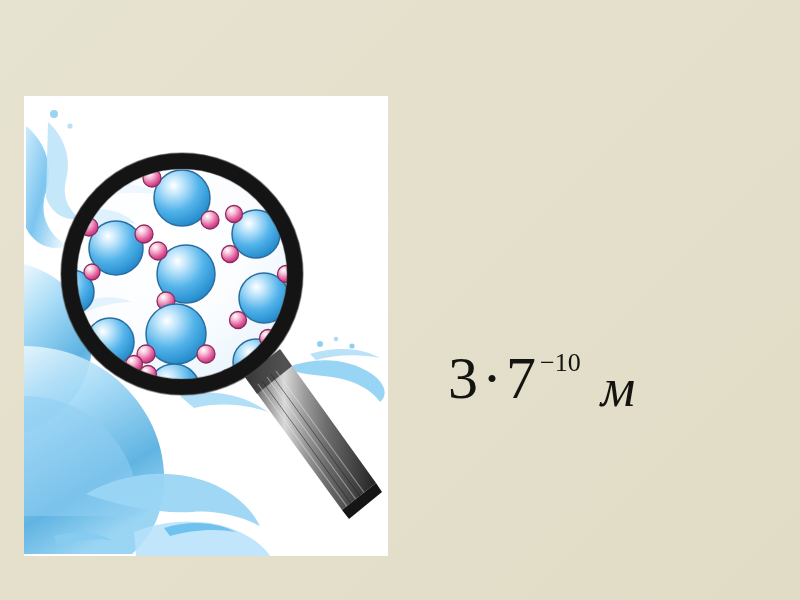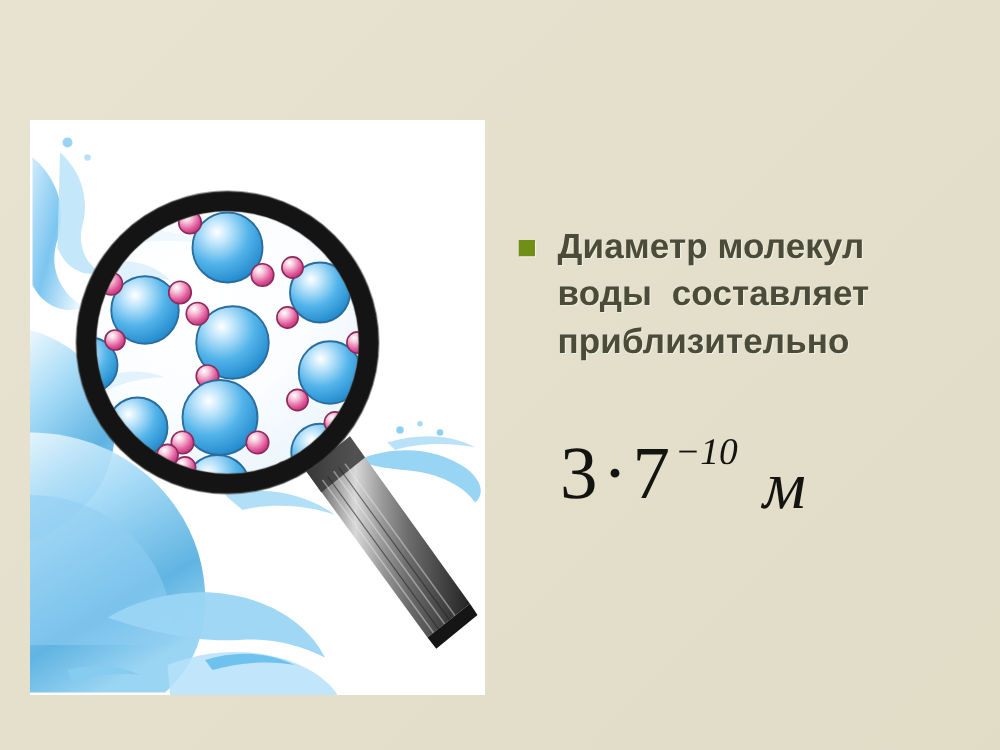--- a/index.html
+++ b/index.html
@@ -89,26 +89,25 @@
     line-height: 1;
     white-space: nowrap;
     position: absolute;
     left: 8px;
     top: 10px;
   }
 
   .f-num { font-style: normal; }
   .f-dot { font-style: normal; padding: 0 4px; }
   .f-exp {
-    font-size: 30px;
+    font-size: 26px;
     vertical-align: super;
     position: relative;
     top: -6px;
     left: 4px;
-    font-style: italic;
   }
   .f-unit {
     font-style: italic;
     font-size: 54px;
     padding-left: 24px;
     position: relative;
     top: 8px;
   }
 </style>
 </head>
@@ -280,28 +279,20 @@
           </g>
         </g>
 
         <circle cx="158" cy="178" r="113" fill="none" stroke="#141414" stroke-width="16"></circle>
         <circle cx="158" cy="178" r="121" fill="none" stroke="#4b4b4b" stroke-width="1.5" opacity="0.5"></circle>
         <circle cx="158" cy="178" r="105" fill="none" stroke="#6b6b6b" stroke-width="1.2" opacity="0.35"></circle>
       </svg>
     </div>
   </div>
 
-  <div class="content">
-    <div class="bullet-row">
-      <span class="bullet-marker"></span>
-      <div class="body-text">Диаметр молекул
-воды  составляет
-приблизительно</div>
-    </div>
-  </div>
 
   <div class="formula">
     <div class="formula-inner">
       <span class="f-num">3</span><span class="f-dot">·</span><span class="f-num">7</span><span class="f-exp">−10</span><span class="f-unit">м</span>
     </div>
   </div>
 
 </div>
 
 </body></html>

